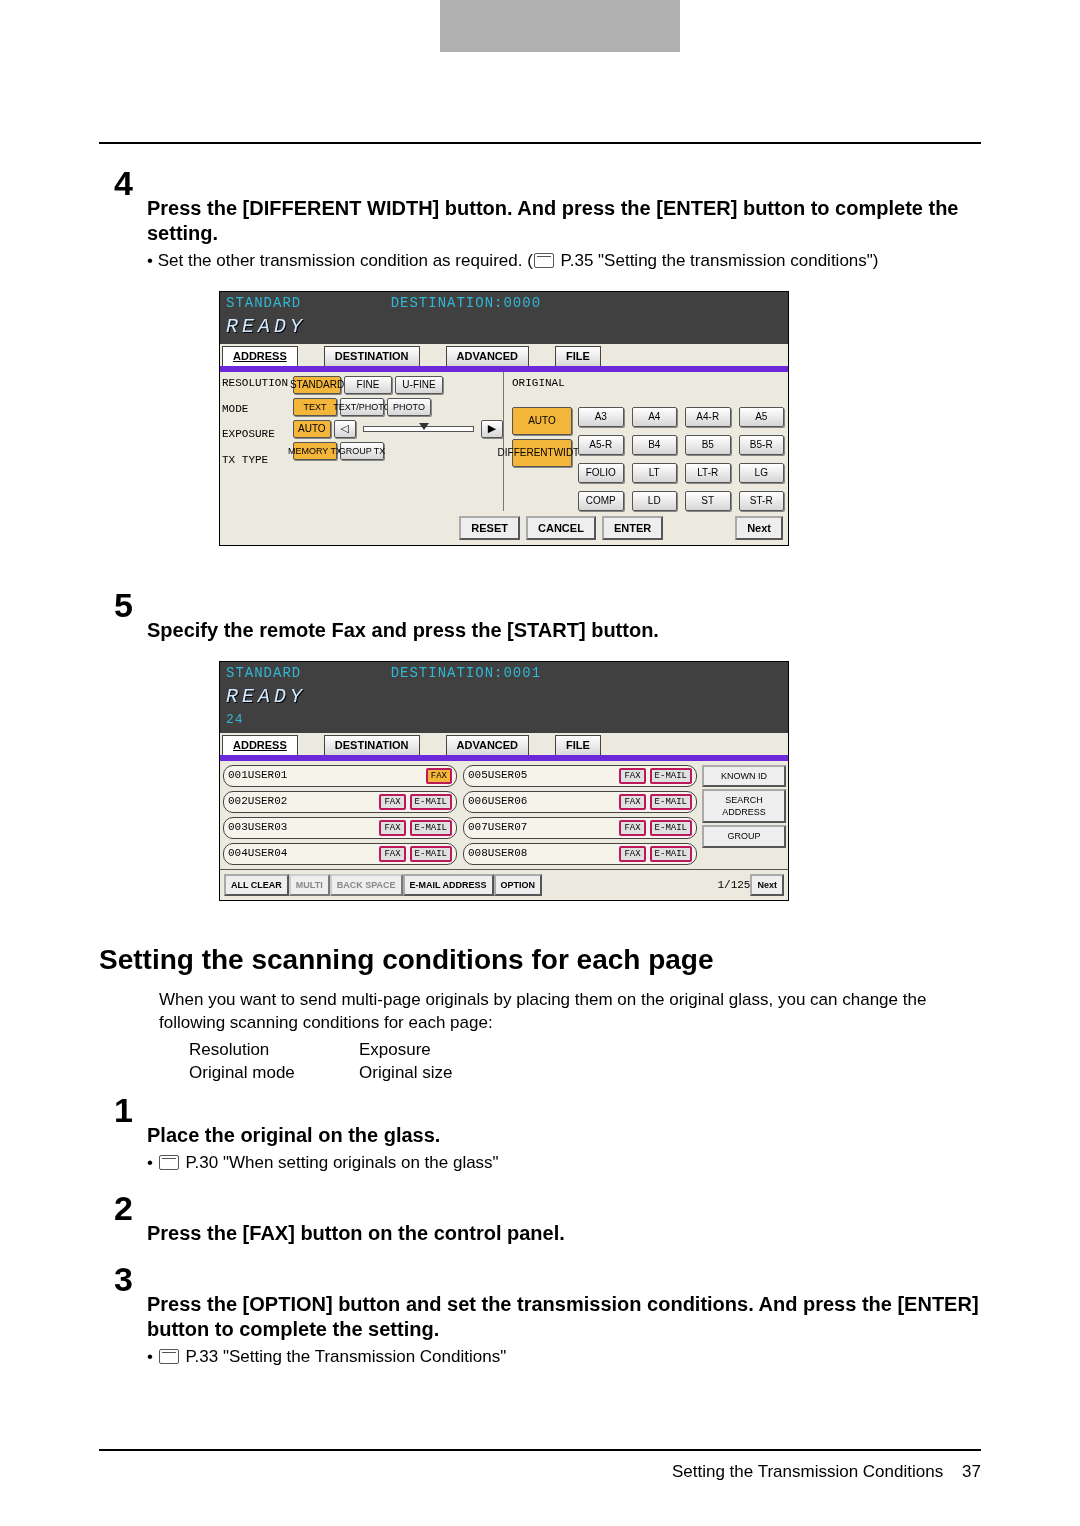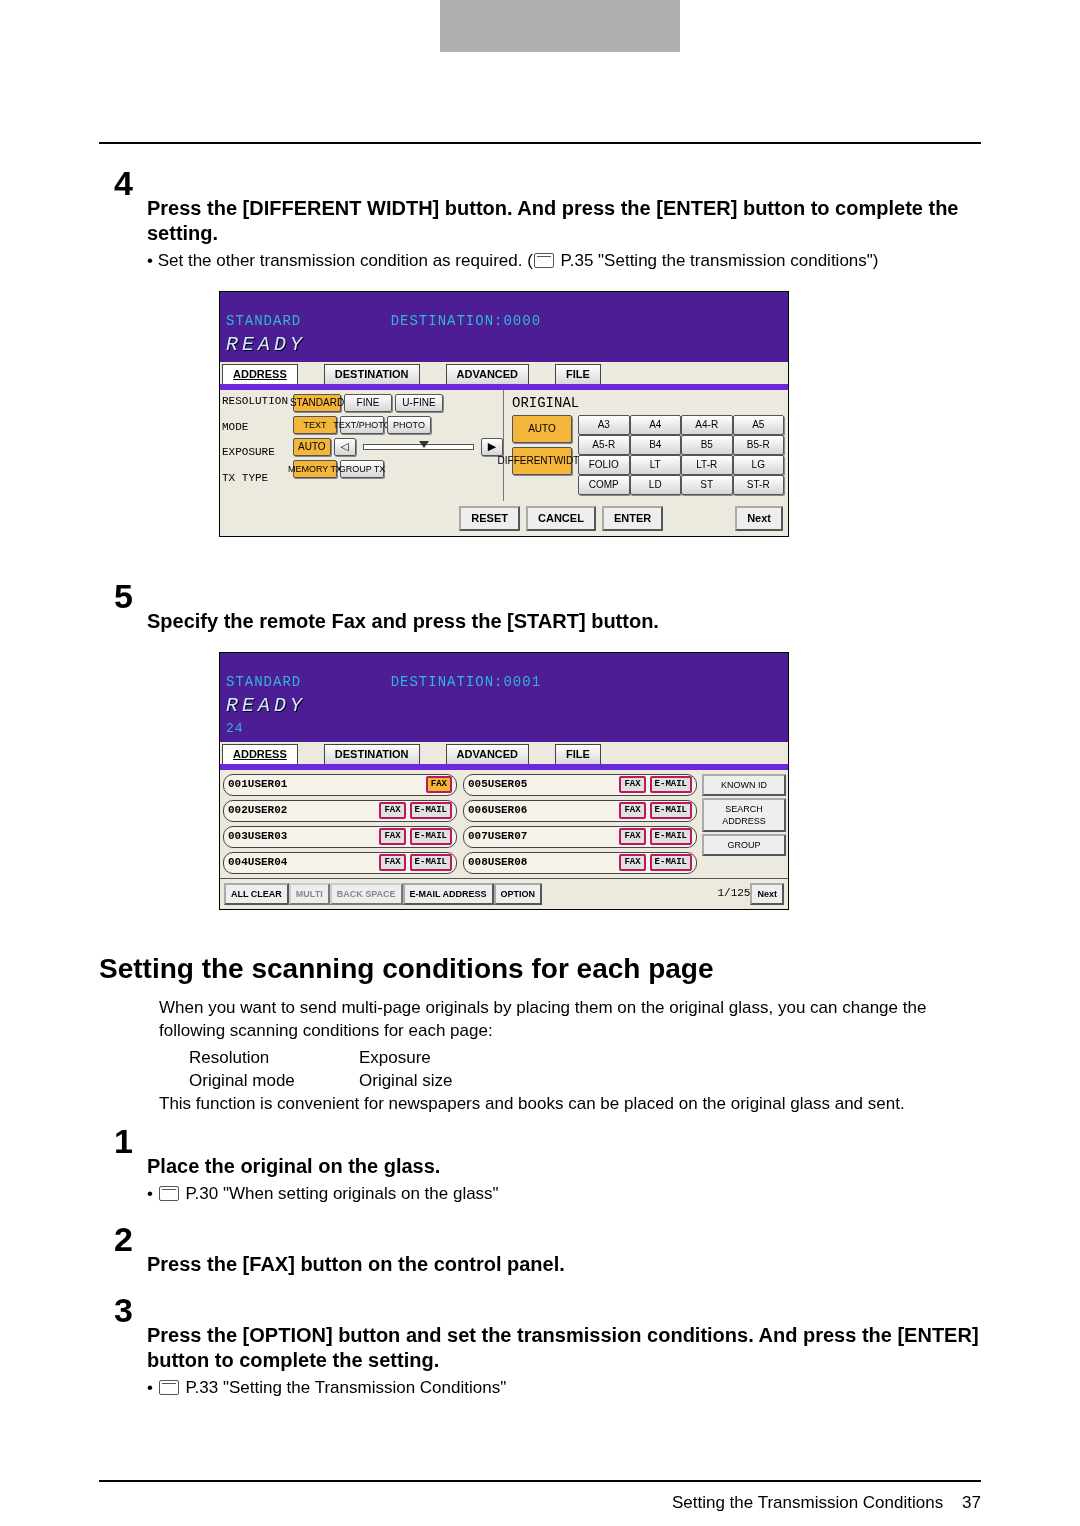--- a/index.html
+++ b/index.html
@@ -53,23 +53,23 @@
   
   .panel {
     width: 570px;
     border: 1px solid #000;
     background: #ece9de;
     font-family: "Courier New", monospace;
     font-size: 12px;
     color: #000;
   }
   .panel-head {
-    background: #4c1d95;
+    background: #404040;
     color: #31b7d6;
-    padding: 20px 6px 4px 6px;
+    padding: 2px 6px 4px 6px;
     font-size: 14px;
     letter-spacing: 1px;
   }
   .panel-head .dest { margin-left: 80px; }
   .panel-head .ready {
     display: block;
     color: #cfe8ff;
     font-family: "Courier New", monospace;
     font-size: 20px;
     letter-spacing: 4px;
@@ -121,55 +121,54 @@
   .slider::after {
     content: "";
     position: absolute; left: 55px; top: -4px;
     width: 0; height: 0;
     border-left: 5px solid transparent;
     border-right: 5px solid transparent;
     border-top: 7px solid #333;
   }
   .arrowbtn { width: 22px; font-size: 11px; }
   .rightcol { width: 285px; padding: 4px 4px 0 8px; border-left: 1px solid #777; }
-  .orig-lbl { font-size: 14px; text-align: left; margin-bottom: 2px; }
+  .orig-lbl { font-size: 11px; text-align: left; margin-bottom: 16px; }
   .orig-sub { display: flex; gap: 6px; }
   .orig-sidebtns { display: flex; flex-direction: column; gap: 4px; width: 60px; }
   .orig-sidebtns .btn3d { height: 28px; font-size: 10px; text-align: center; line-height: 1; }
   .diff { flex-direction: row; padding: 2px; }
   .sizegrid {
     flex: 1;
     display: grid;
     grid-template-columns: repeat(4, 1fr);
-    gap: 0;
+    gap: 8px;
   }
   .sizegrid .btn3d { height: 20px; font-size: 10px; }
   .panel-foot { display: flex; justify-content: flex-end; gap: 6px; padding: 5px; }
   .footbtn {
     font-family: Arial;
     font-weight: bold;
     font-size: 11px;
     padding: 3px 10px;
     border: 2px outset #aaa;
     background: #eee;
   }
   
   .addr-book-col { width: 74px; padding: 2px 2px; font-size: 10px; }
   .entries { display: flex; }
   .entry-col { flex: 1; display: flex; flex-direction: column; gap: 4px; padding: 4px 3px; }
   .entry {
-    display: flex; align-items: center;
+    display: flex; align-items: flex-start;
     border: 1px solid #444;
     border-radius: 10px;
     height: 22px;
     background: #f5f3ea;
     padding: 2px 4px;
     font-size: 11px;
     justify-content: space-between;
-    font-weight: bold;
   }
   .entry .pill {
     font-size: 9px;
     border: 2px solid #be185d;
     background: #e0e0e0;
     padding: 0 3px;
     border-radius: 2px;
     margin-left: 2px;
   }
   .pill.sel { background: #f3b53a; }
@@ -410,21 +409,20 @@
   </div>
 
   <div class="h2">Setting the scanning conditions for each page</div>
   <div class="para">When you want to send multi-page originals by placing them on the original glass, you can change the following scanning conditions for each page:</div>
   <div class="indent-tbl">
     <span>Resolution</span>
     <span>Exposure</span>
     <span>Original mode</span>
     <span>Original size</span>
   </div>
-  <div class="para" style="margin-left:60px;">This function is convenient for newspapers and books can be placed on the original glass and sent.</div>
 
   <div class="step-block">
     <div class="step-num">1</div>
     <div class="step-text">
       <div class="step-head">Place the original on the glass.</div>
       <div class="bullet-line">
         • <span class="ref-icon"></span>
         <span>P.30 "When setting originals on the glass"</span>
       </div>
     </div>

